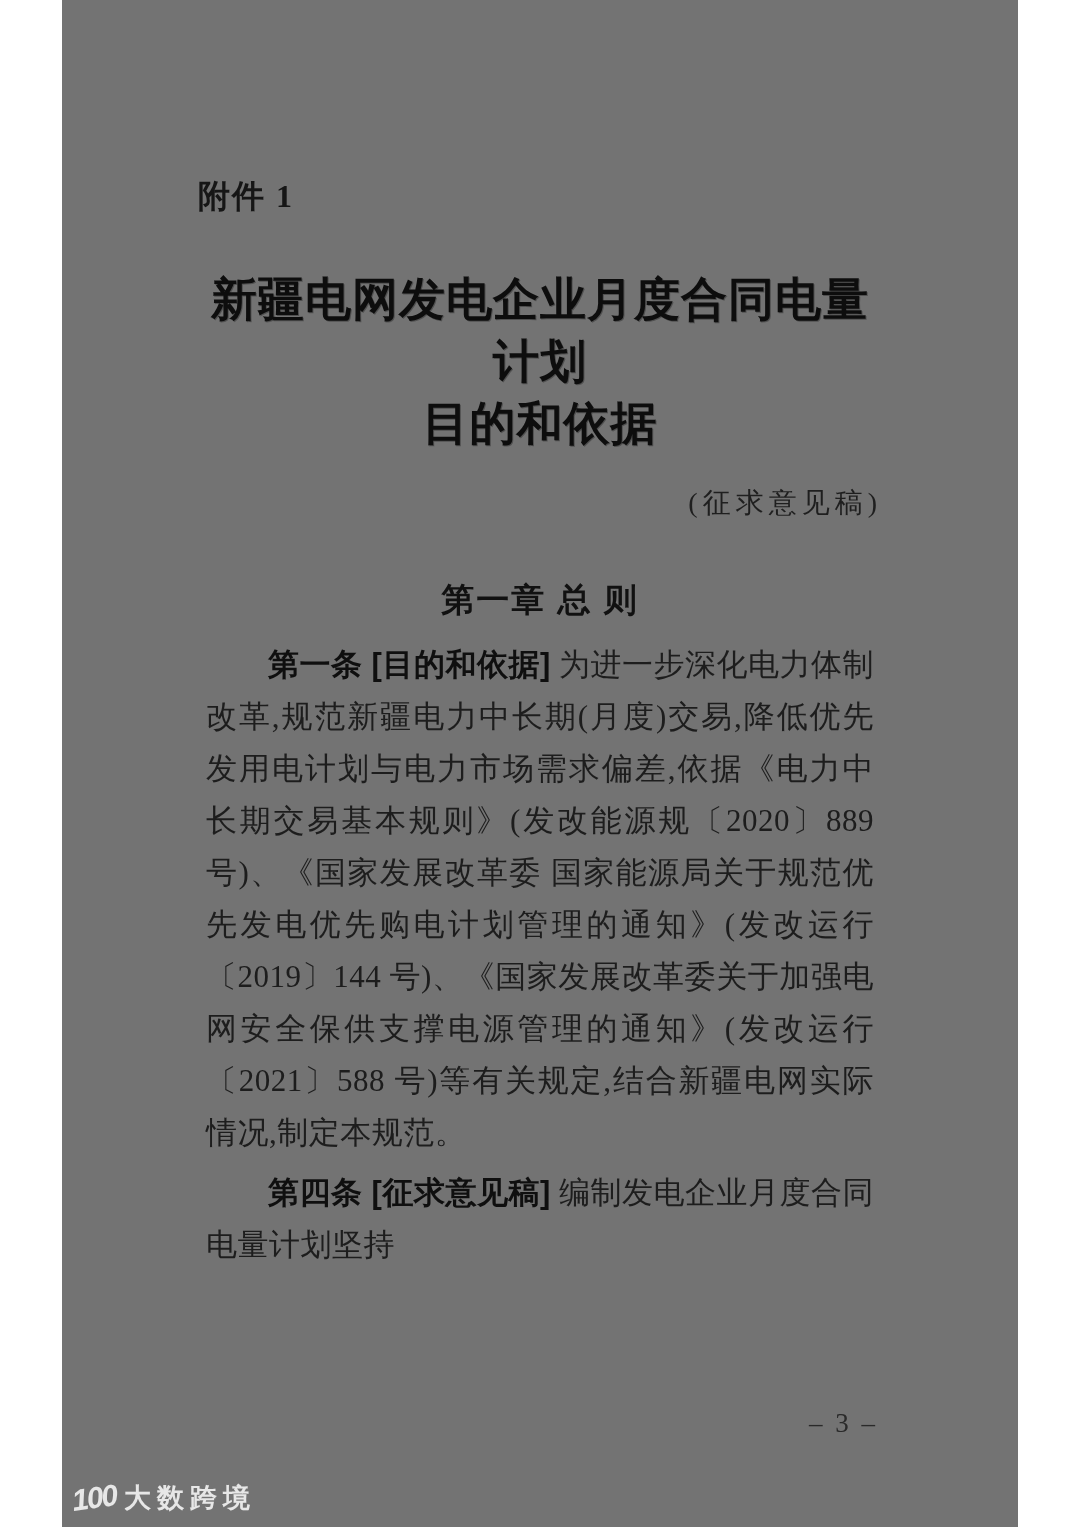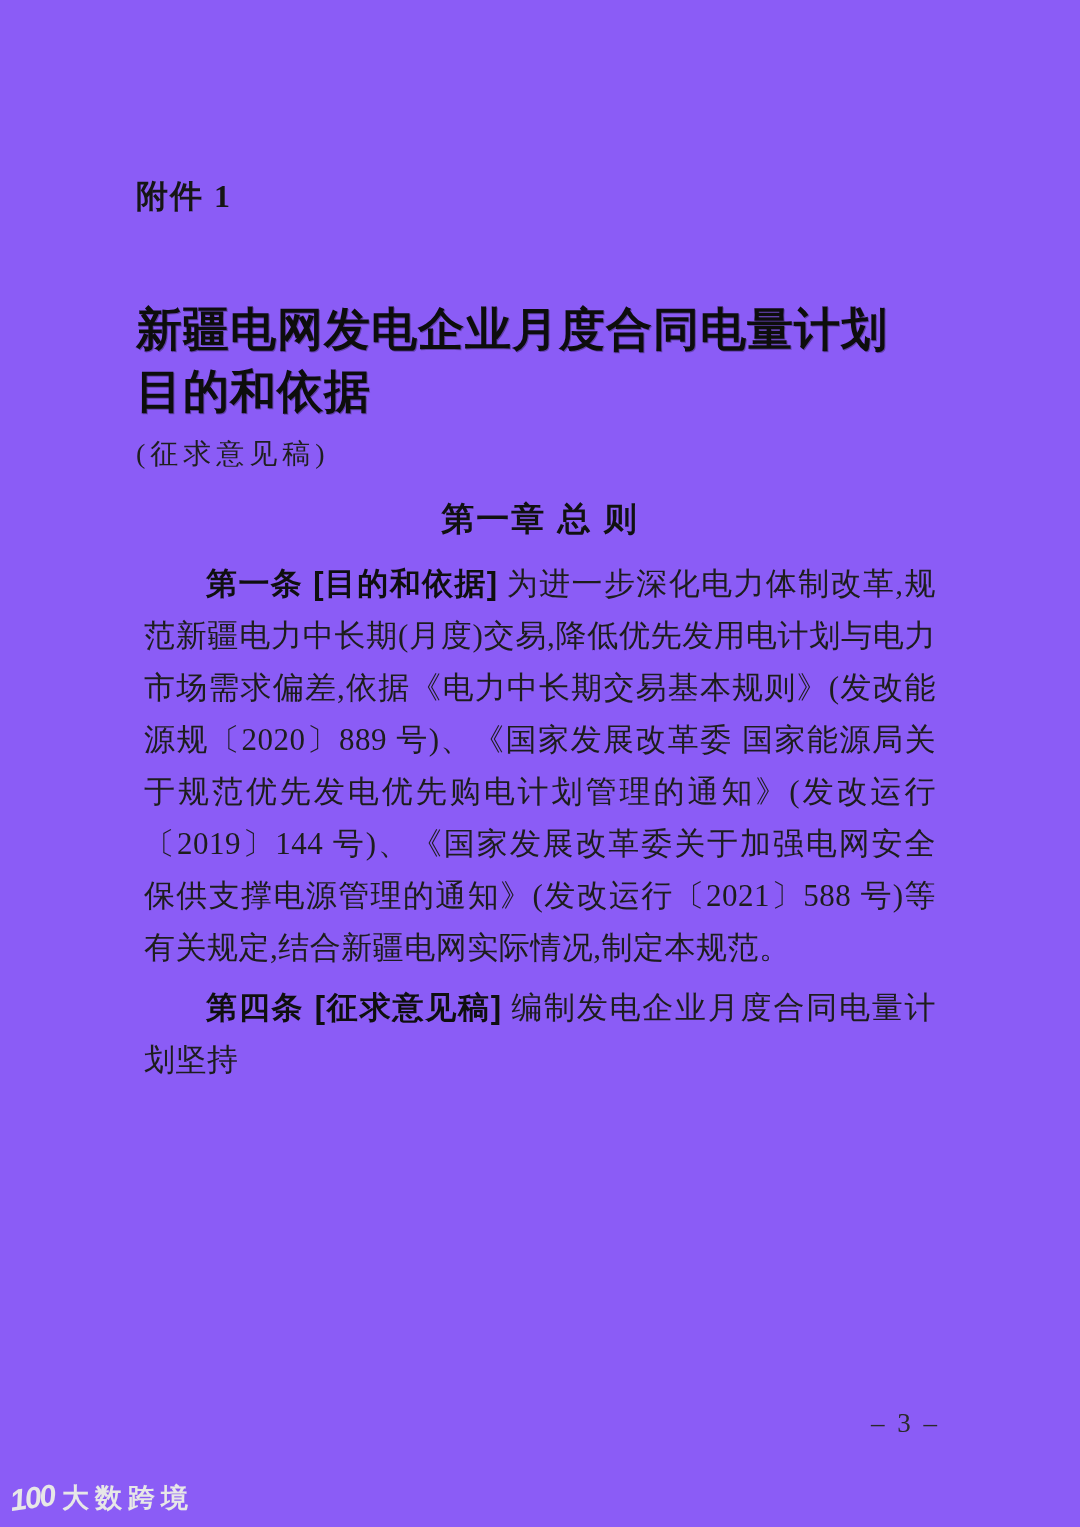--- a/index.html
+++ b/index.html
@@ -1,53 +1,53 @@
 <!DOCTYPE html>
 <html lang="zh"><head>
 <meta charset="utf-8">
 <style>
   html, body { margin: 0; padding: 0; background: #ffffff; }
   .page {
     position: relative;
-    width: 1080px;
+    width: 956px;
     height: 1527px;
     margin: 0 auto;
-    background: #8b5cf6;
+    background: #737373;
     color: #1c1c1c;
     font-family: "Liberation Serif", serif;
     overflow: hidden;
   }
   .content {
     padding: 175px 136px 0 136px;
   }
   .attachment-label {
     font-size: 32px;
     font-weight: bold;
     letter-spacing: 2px;
     color: #161616;
   }
   .doc-title {
-    margin-top: 80px;
-    text-align: left;
+    margin-top: 50px;
+    text-align: center;
     font-size: 46px;
     line-height: 62px;
     font-weight: 800;
     color: #0d0d0d;
     text-shadow: 1px 1px 0 rgba(0,0,0,0.30);
     letter-spacing: 1px;
   }
   .doc-subtitle {
-    margin-top: 12px;
-    text-align: left;
+    margin-top: 29px;
+    text-align: right;
     font-size: 28px;
     letter-spacing: 5px;
     color: #1f1f1f;
   }
   .chapter-heading {
-    margin-top: 24px;
+    margin-top: 56px;
     text-align: center;
     font-size: 33px;
     font-weight: bold;
     letter-spacing: 2px;
     color: #111111;
     font-family: "Liberation Sans", sans-serif;
   }
   .body-text {
     margin-top: 16px;
   }

